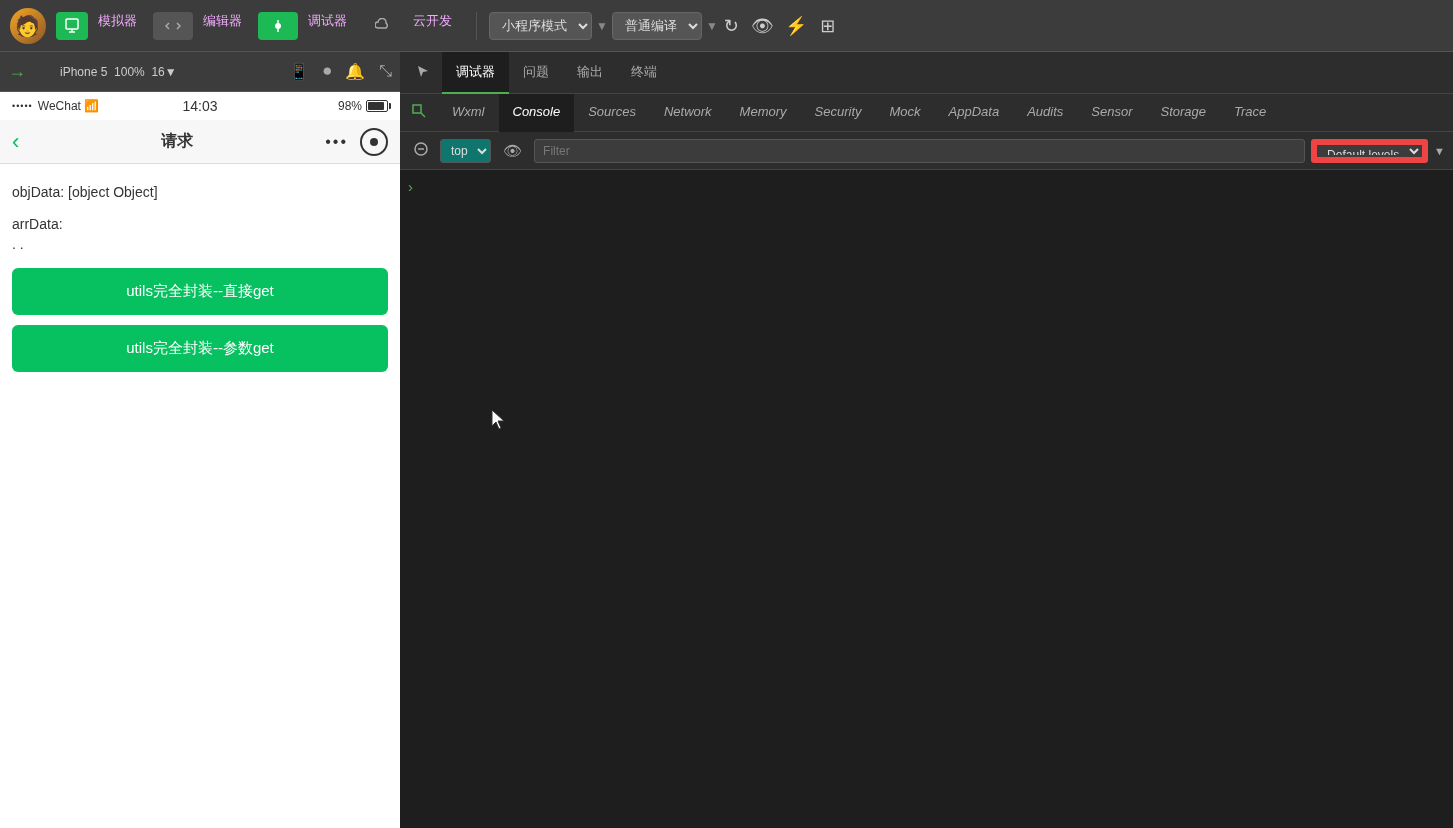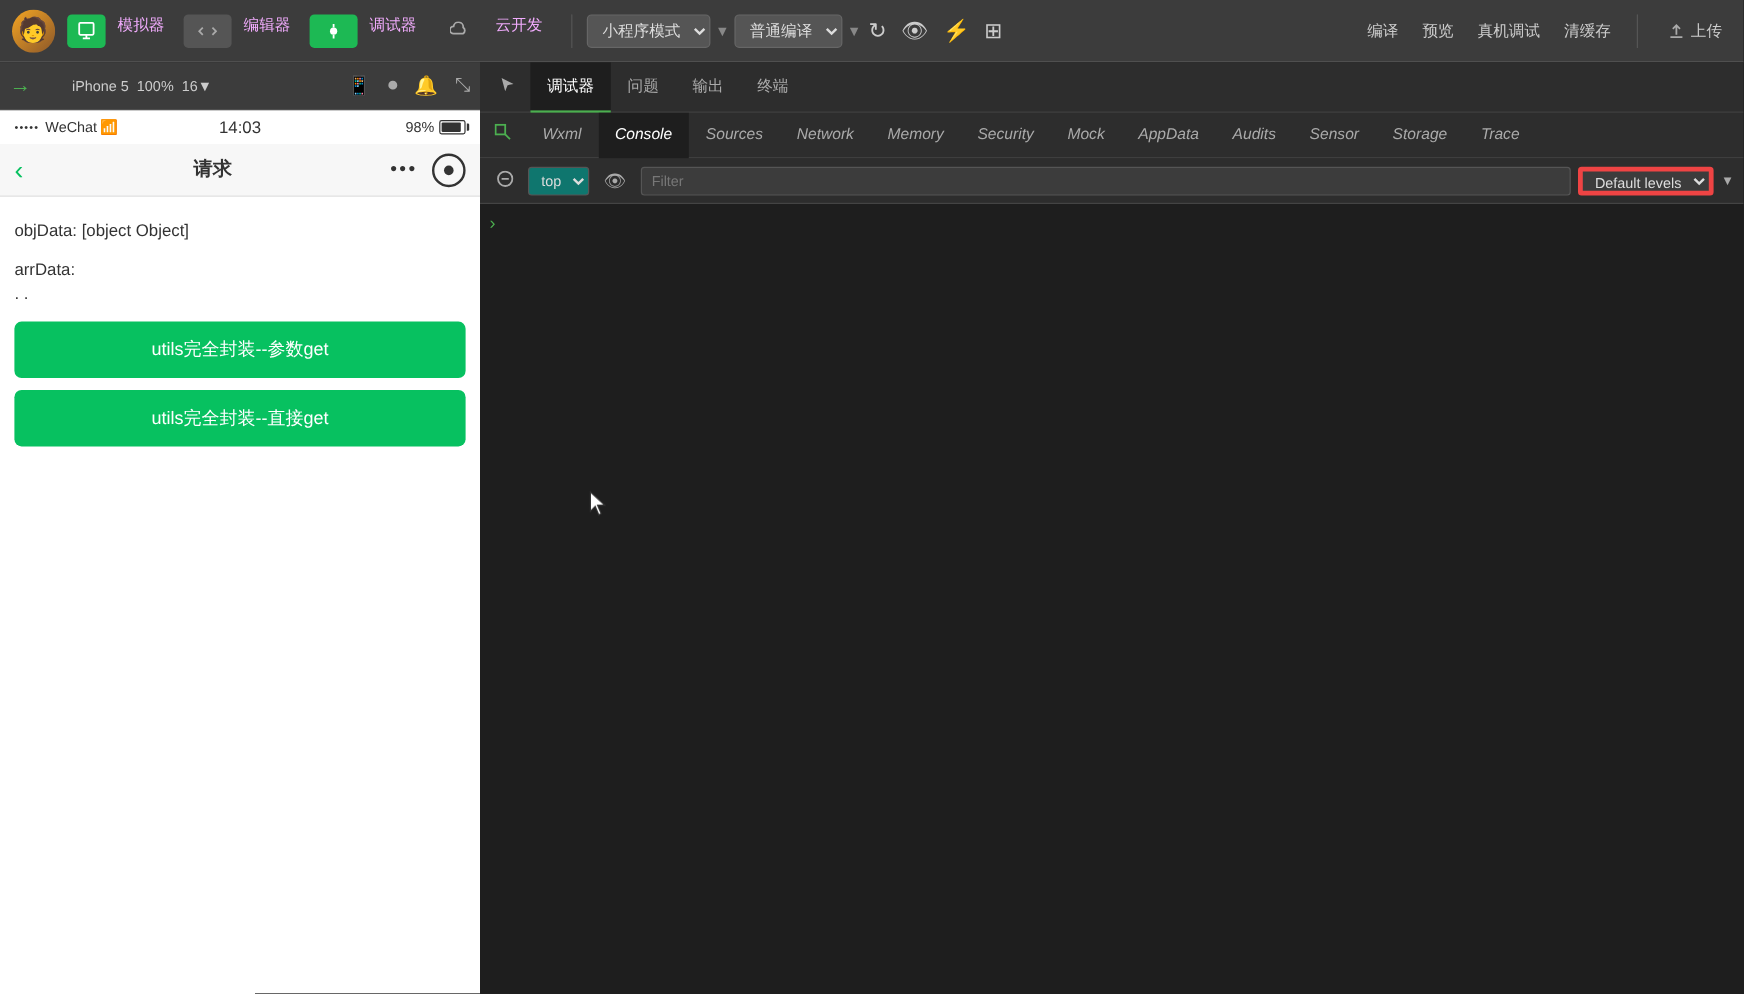--- a/index.html
+++ b/index.html
@@ -386,21 +386,21 @@
       border: 1px solid #555;
       border-radius: 3px;
       padding: 2px 8px;
       font-size: 12px;
       height: 24px;
     }
     .dt-filter::placeholder { color: #777; }
     .dt-levels {
       background: #3c3c3c;
       color: #ddd;
-      border: 4px solid #ef4444;
+      border: 6px solid #ef4444;
       border-radius: 3px;
       padding: 2px 6px;
       font-size: 12px;
       height: 24px;
     }
 
     
     .console-area {
       flex: 1;
       background: #1e1e1e;
@@ -501,34 +501,20 @@
   <select class="toolbar-select">
     <option>普通编译</option>
   </select>
   <span style="color:#888;font-size:12px;">▼</span>
 
   <button class="toolbar-icon-btn">↻</button>
   <button class="toolbar-icon-btn">👁</button>
   <button class="toolbar-icon-btn">⚡</button>
   <button class="toolbar-icon-btn">⊞</button>
 
-  <div class="toolbar-right">
-    <button class="toolbar-text-btn">编译</button>
-    <button class="toolbar-text-btn">预览</button>
-    <button class="toolbar-text-btn">真机调试</button>
-    <button class="toolbar-text-btn">清缓存</button>
-    <div class="toolbar-divider"></div>
-    <button class="upload-btn">
-      <svg width="16" height="16" viewBox="0 0 16 16" fill="none" style="display:inline;vertical-align:middle">
-          <path d="M8 3v8M5 6l3-3 3 3" stroke="#aaa" stroke-width="1.5" fill="none"></path>
-          <line x1="3" y1="13" x2="13" y2="13" stroke="#aaa" stroke-width="1.5"></line>
-        </svg>
-      <span>上传</span>
-    </button>
-  </div>
 </div>
 
 <div class="main-area">
 
   <div class="left-panel">
 
     <div class="device-toolbar">
       <span class="arrow-right">→</span>
       <span class="device-info">
         <span>iPhone 5</span>&nbsp;
@@ -572,22 +558,22 @@
           <div class="nav-circle">
             <div class="nav-circle-inner"></div>
           </div>
         </div>
       </div>
 
       <div class="phone-content">
         <div class="phone-text">objData: [object Object]</div>
         <div class="phone-text" style="margin-bottom:4px;">arrData:</div>
         <div class="phone-text" style="margin-bottom:16px;">. .</div>
+        <button class="phone-btn">utils完全封装--直接get</button>
         <button class="phone-btn">utils完全封装--参数get</button>
-        <button class="phone-btn">utils完全封装--直接get</button>
       </div>
     </div>
   </div>
 
   <div class="right-panel">
 
     <div class="devtools-top-tabs">
       <button class="devtools-icon-btn">
         <svg width="14" height="14" viewBox="0 0 14 14" fill="none">
             <path d="M2 2l10 5-5 1-2 5z" fill="#aaa"></path>

